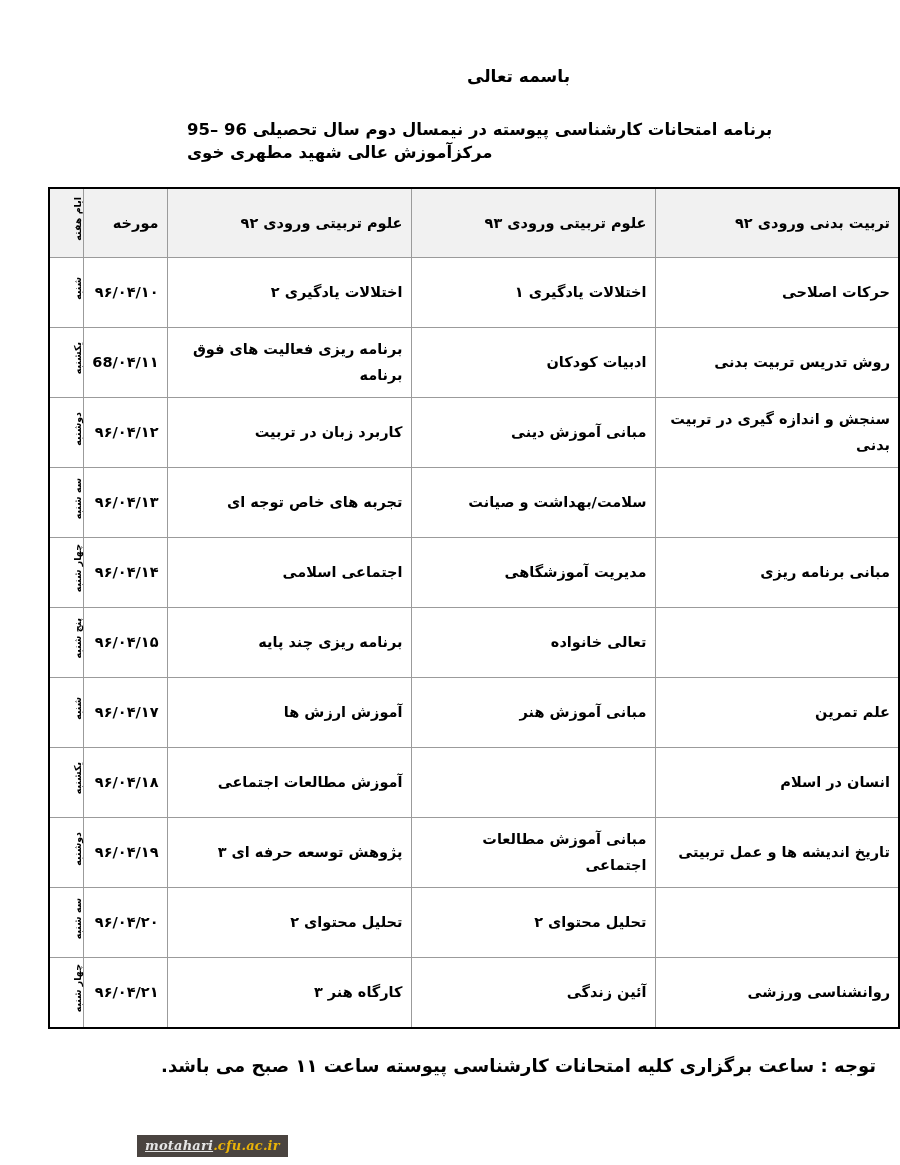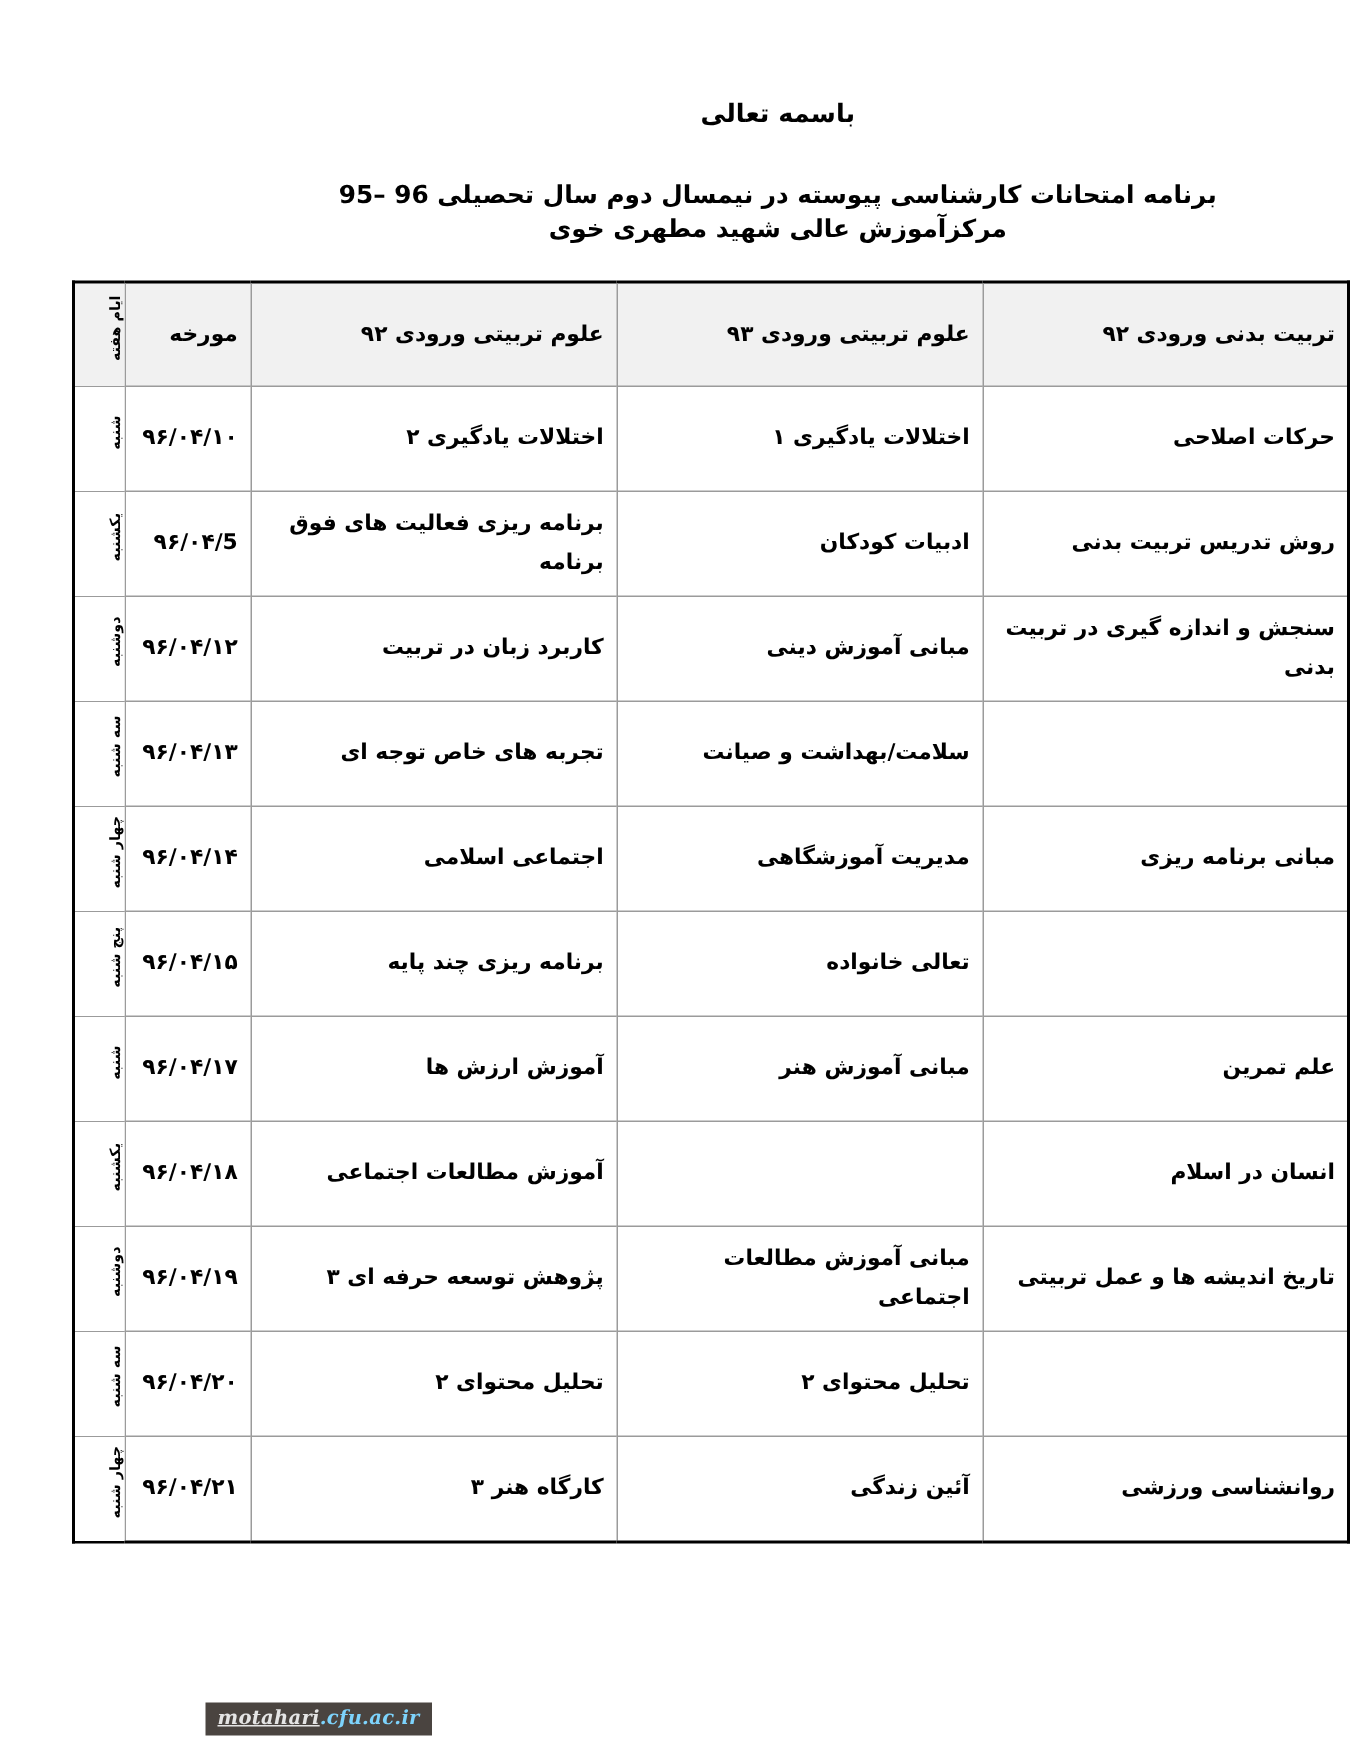--- a/index.html
+++ b/index.html
@@ -28,21 +28,21 @@
     text-align: center;
     font-size: 17px;
     font-weight: bold;
     letter-spacing: 0.2px;
     margin: 0;
     padding-top: 66px;
     direction: rtl;
   }
 
   .doc-subtitle {
-    text-align: center;
+    text-align: left;
     font-size: 16.5px;
     font-weight: bold;
     margin: 0;
     padding-top: 32px;
     padding-left: 50px;
     padding-right: 50px;
     line-height: 1.4;
     direction: rtl;
   }
 
@@ -130,21 +130,21 @@
     padding: 4px 8px 5px 8px;
     font-family: "DejaVu Serif", "Liberation Serif", serif;
     font-size: 13px;
     font-weight: bold;
     font-style: italic;
     letter-spacing: 0.2px;
     direction: ltr;
     line-height: 1;
   }
   .watermark .wm-name { color: #e5e5e5; text-decoration: underline; }
-  .watermark .wm-domain { color: #7dd3fc; }
+  .watermark .wm-domain { color: #eab308; }
 </style>
 </head>
 <body>
 
 <div class="page">
 
   <h1 class="doc-title">باسمه تعالی</h1>
 
   <h2 class="doc-subtitle">برنامه امتحانات کارشناسی پیوسته در  نیمسال دوم  سال تحصیلی 96 –95 مرکزآموزش عالی  شهید مطهری خوی</h2>
 
@@ -171,21 +171,21 @@
             <td>حرکات اصلاحی</td>
             <td>اختلالات یادگیری ۱</td>
             <td>اختلالات یادگیری ۲</td>
             <td class="date-cell">۹۶/۰۴/۱۰</td>
             <td class="rot-cell"><span class="rot-text">شنبه</span></td>
           </tr>
           <tr>
             <td>روش تدریس تربیت بدنی</td>
             <td>ادبیات کودکان</td>
             <td>برنامه ریزی فعالیت های فوق برنامه</td>
-            <td class="date-cell">۹۶/۰۴/5</td>
+            <td class="date-cell">68/۰۴/۱۱</td>
             <td class="rot-cell"><span class="rot-text">یکشنبه</span></td>
           </tr>
           <tr>
             <td>سنجش و اندازه گیری در تربیت بدنی</td>
             <td>مبانی آموزش دینی</td>
             <td>کاربرد زبان در تربیت</td>
             <td class="date-cell">۹۶/۰۴/۱۲</td>
             <td class="rot-cell"><span class="rot-text">دوشنبه</span></td>
           </tr>
           <tr>
@@ -241,18 +241,19 @@
             <td>روانشناسی ورزشی</td>
             <td>آئین زندگی</td>
             <td>کارگاه هنر ۳</td>
             <td class="date-cell">۹۶/۰۴/۲۱</td>
             <td class="rot-cell"><span class="rot-text">چهار شنبه</span></td>
           </tr>
         </tbody>
     </table>
   </div>
 
+  <p class="footer-note">توجه : ساعت برگزاری کلیه امتحانات کارشناسی پیوسته ساعت ۱۱ صبح می باشد.</p>
 
   <div class="watermark">
     <span class="wm-name">motahari</span><span class="wm-domain">.cfu.ac.ir</span>
   </div>
 
 </div>
 
 </body></html>

